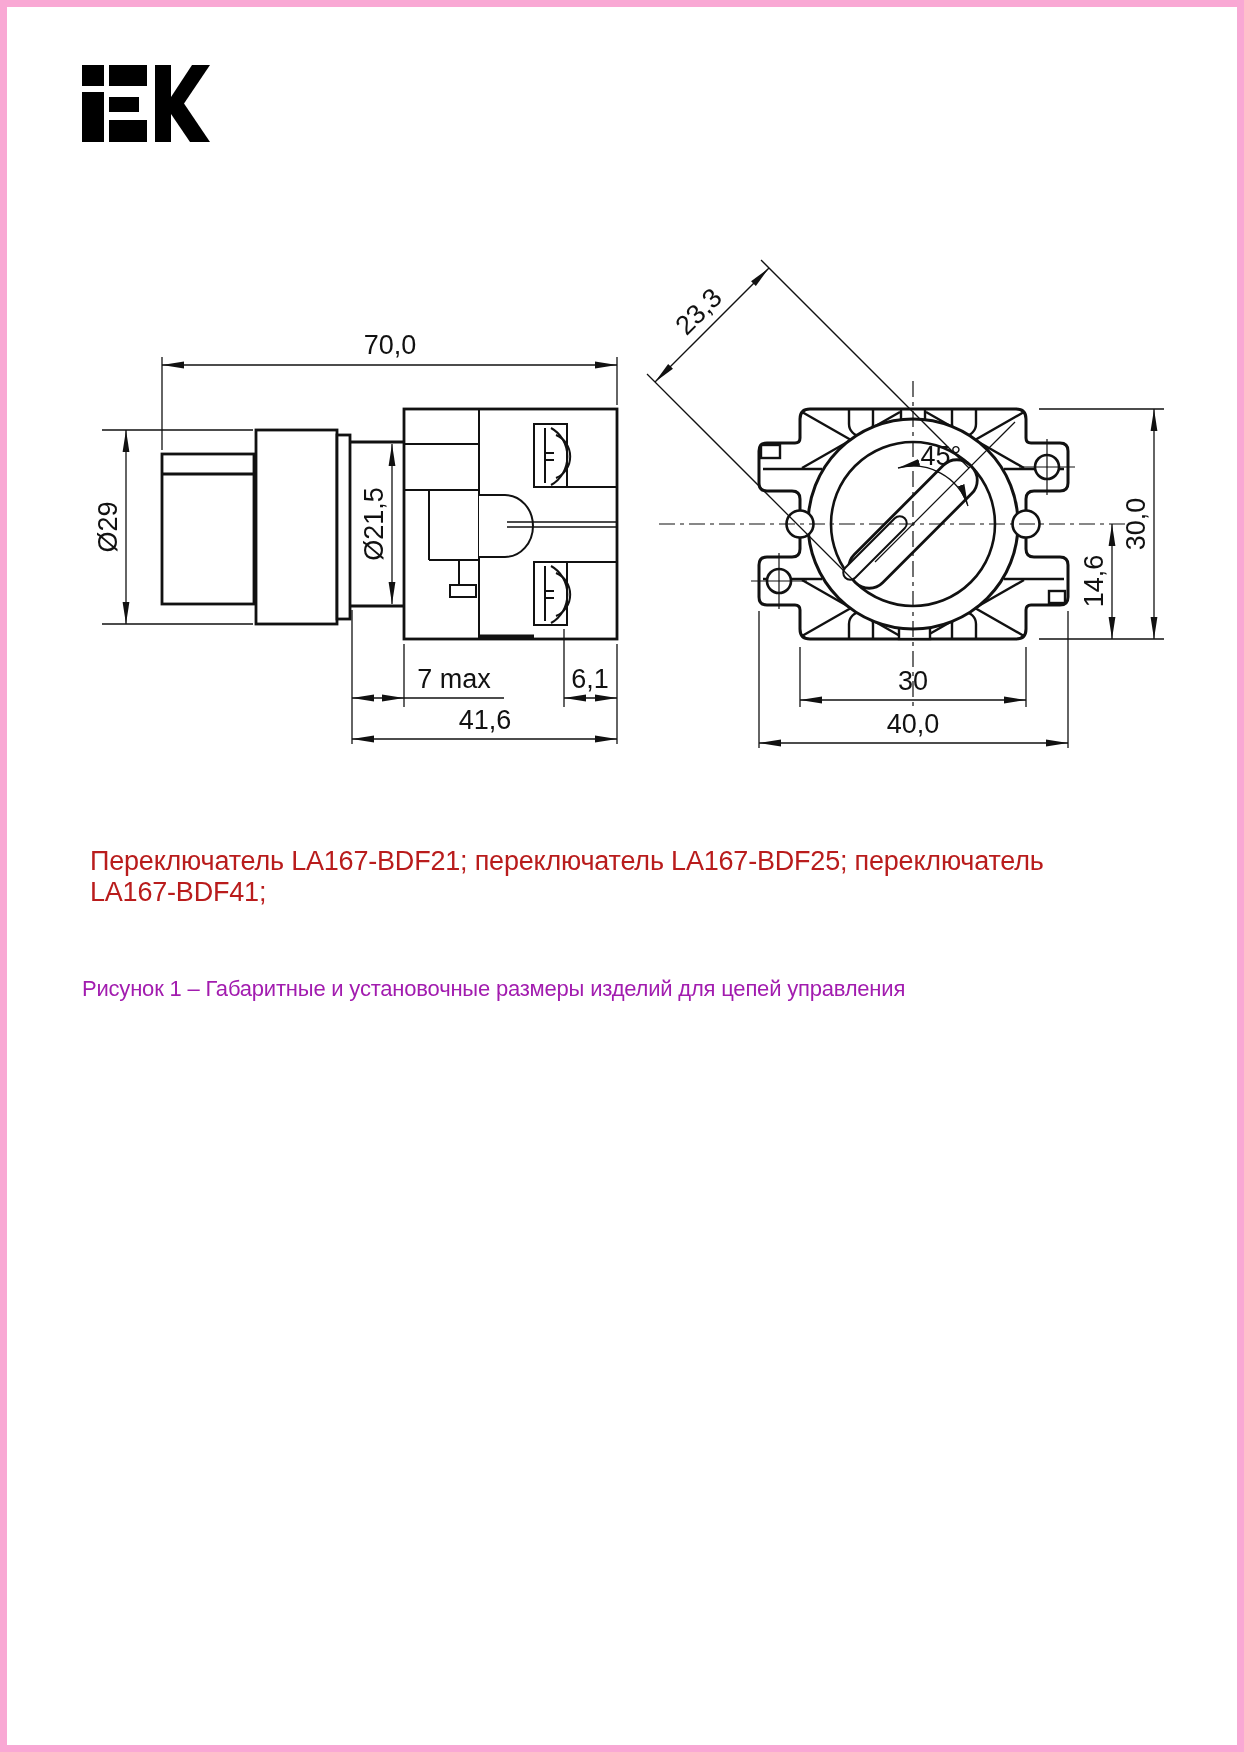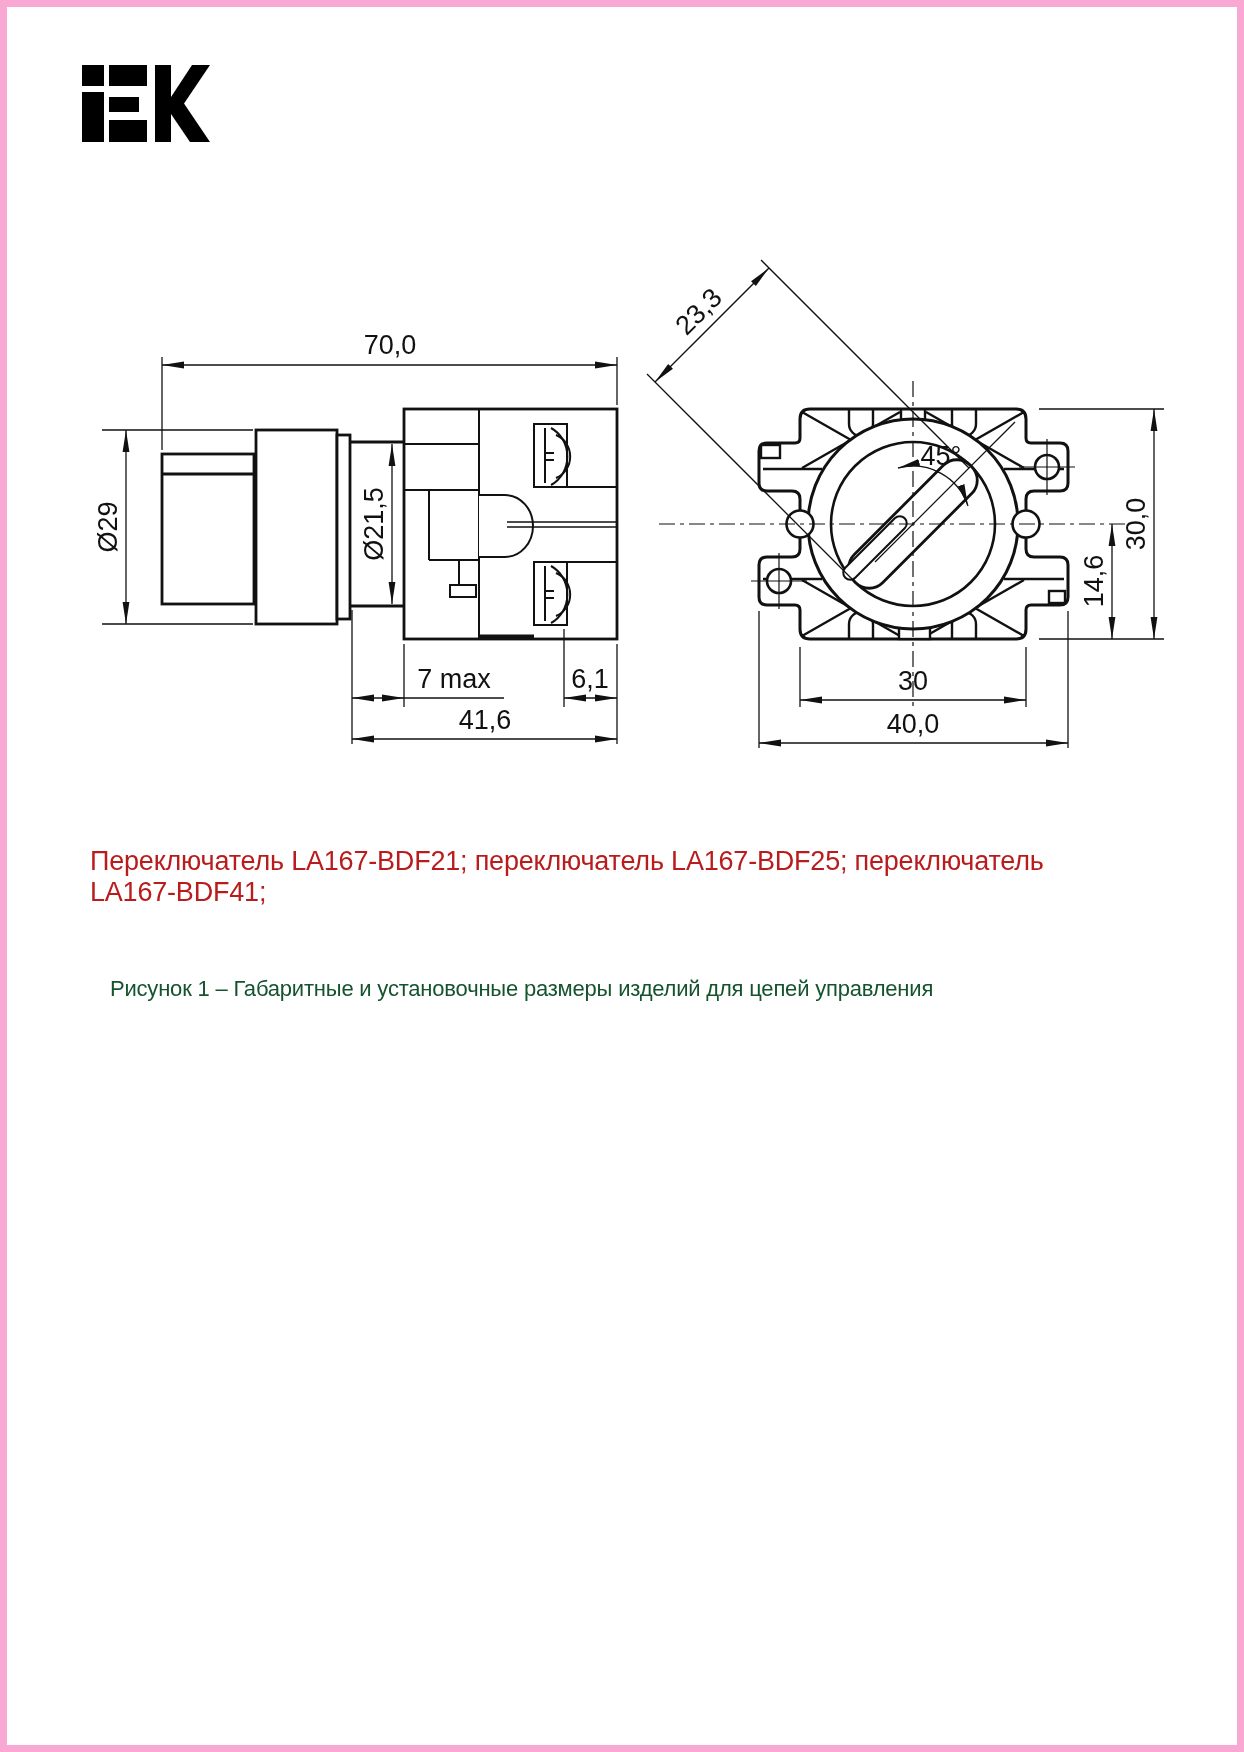--- a/index.html
+++ b/index.html
@@ -9,21 +9,21 @@
     font-family:"Liberation Sans", sans-serif; color:#111; overflow:hidden;
   }
   .drawing-svg { position:absolute; left:0; top:0; width:1244px; height:1752px; }
   .dimtxt { font-family:"Liberation Sans", sans-serif; font-size:27px; fill:#111; }
   .desc {
     position:absolute; left:75px; top:839px; width:980px;
     font-size:27px; line-height:31px; color:#b91c1c; letter-spacing:-0.2px;margin-left:8px;
   }
   .caption {
     position:absolute; left:75px; top:969px; width:1000px;
-    font-size:22px; color:#14532d; letter-spacing:-0.2px;margin-left:28px;
+    font-size:22px; color:#a21caf; letter-spacing:-0.2px;
   }
 </style>
 </head>
 <body>
 
 <div class="page">
 
   <svg class="drawing-svg" viewBox="0 0 1244 1752" xmlns="http://www.w3.org/2000/svg" aria-label="Рисунок 1 – Габаритные и установочные размеры изделий для цепей управления">
     <defs>
       <marker id="mE" viewBox="0 0 22 8" refX="22" refY="4" markerWidth="22" markerHeight="8" orient="auto" markerUnits="userSpaceOnUse">

